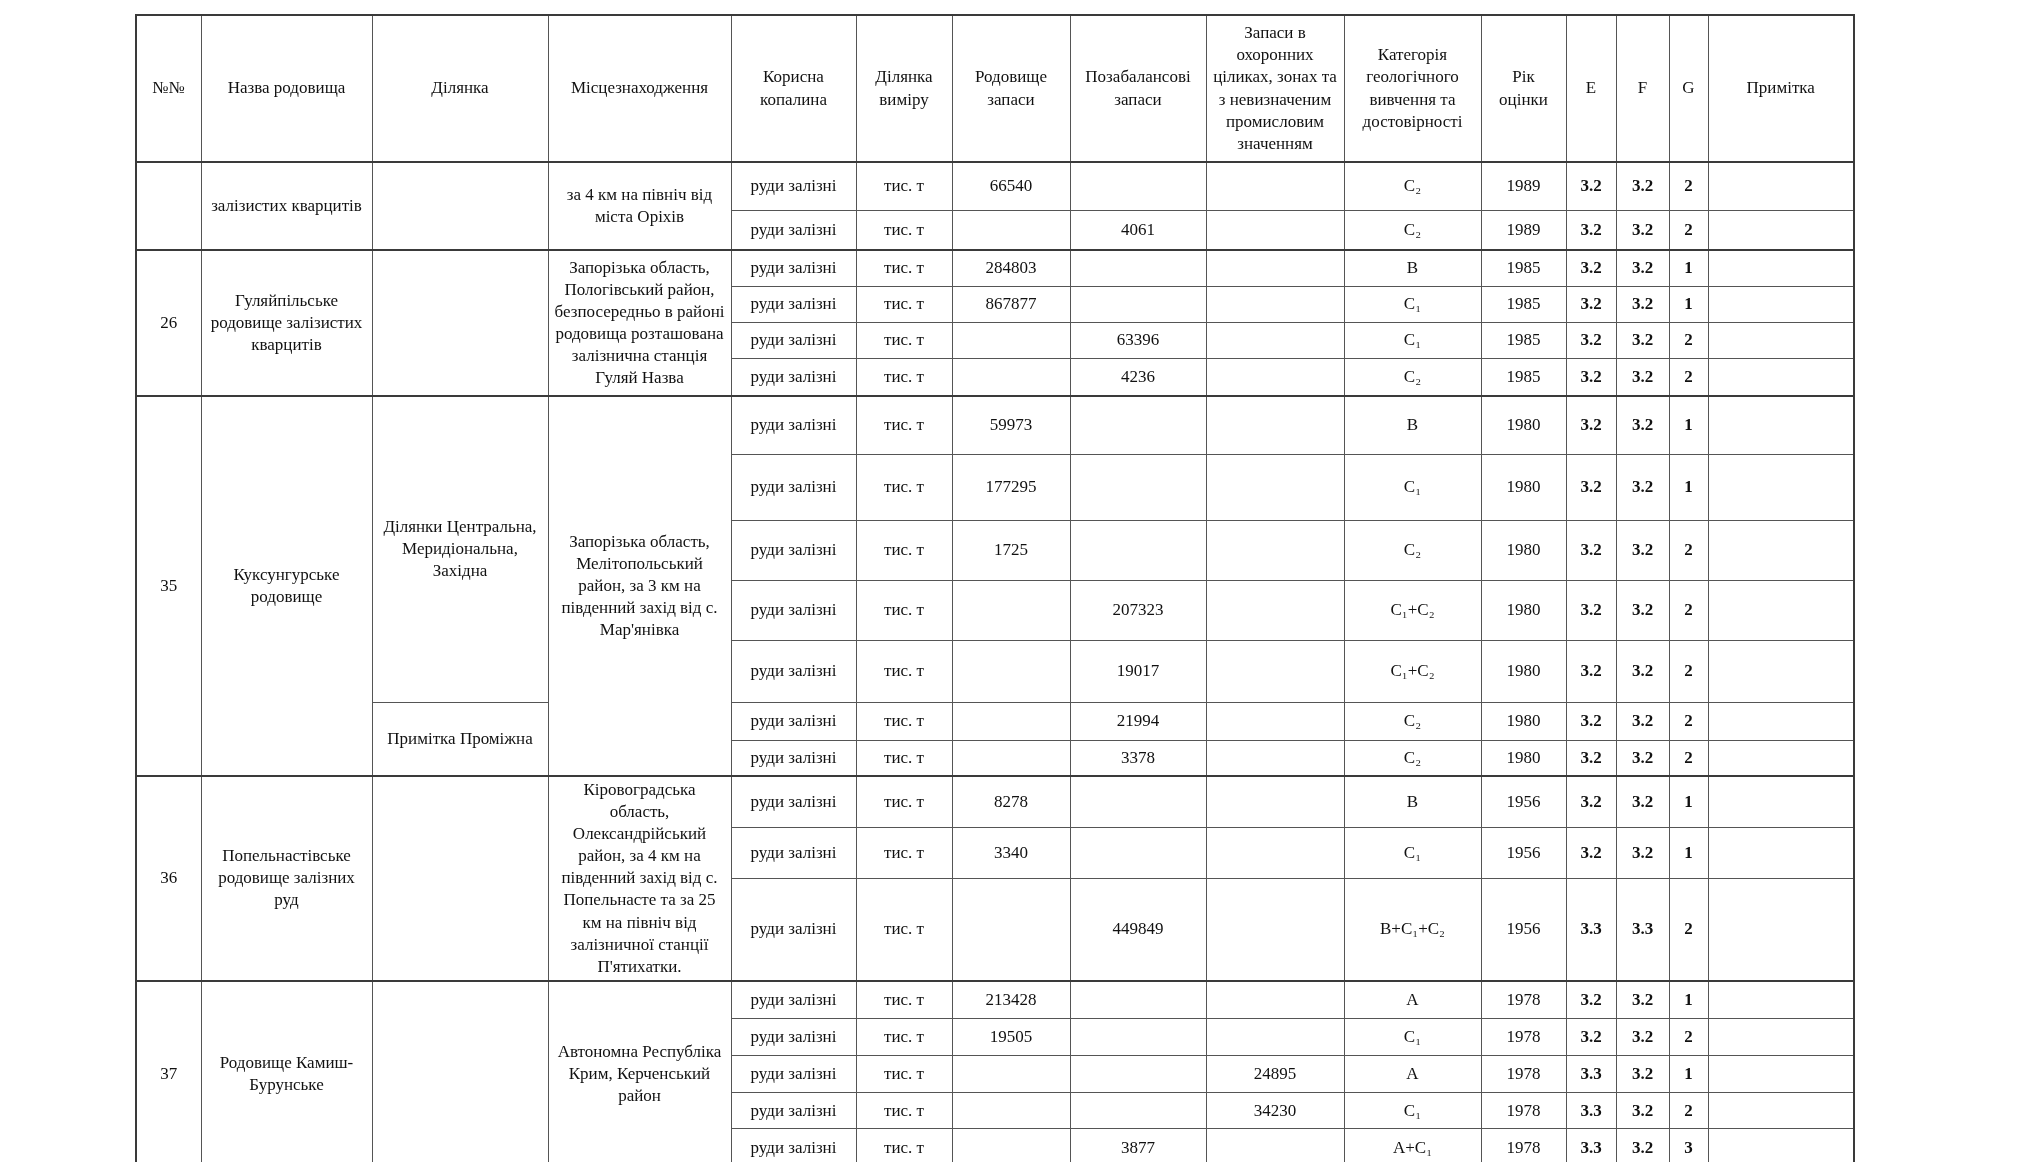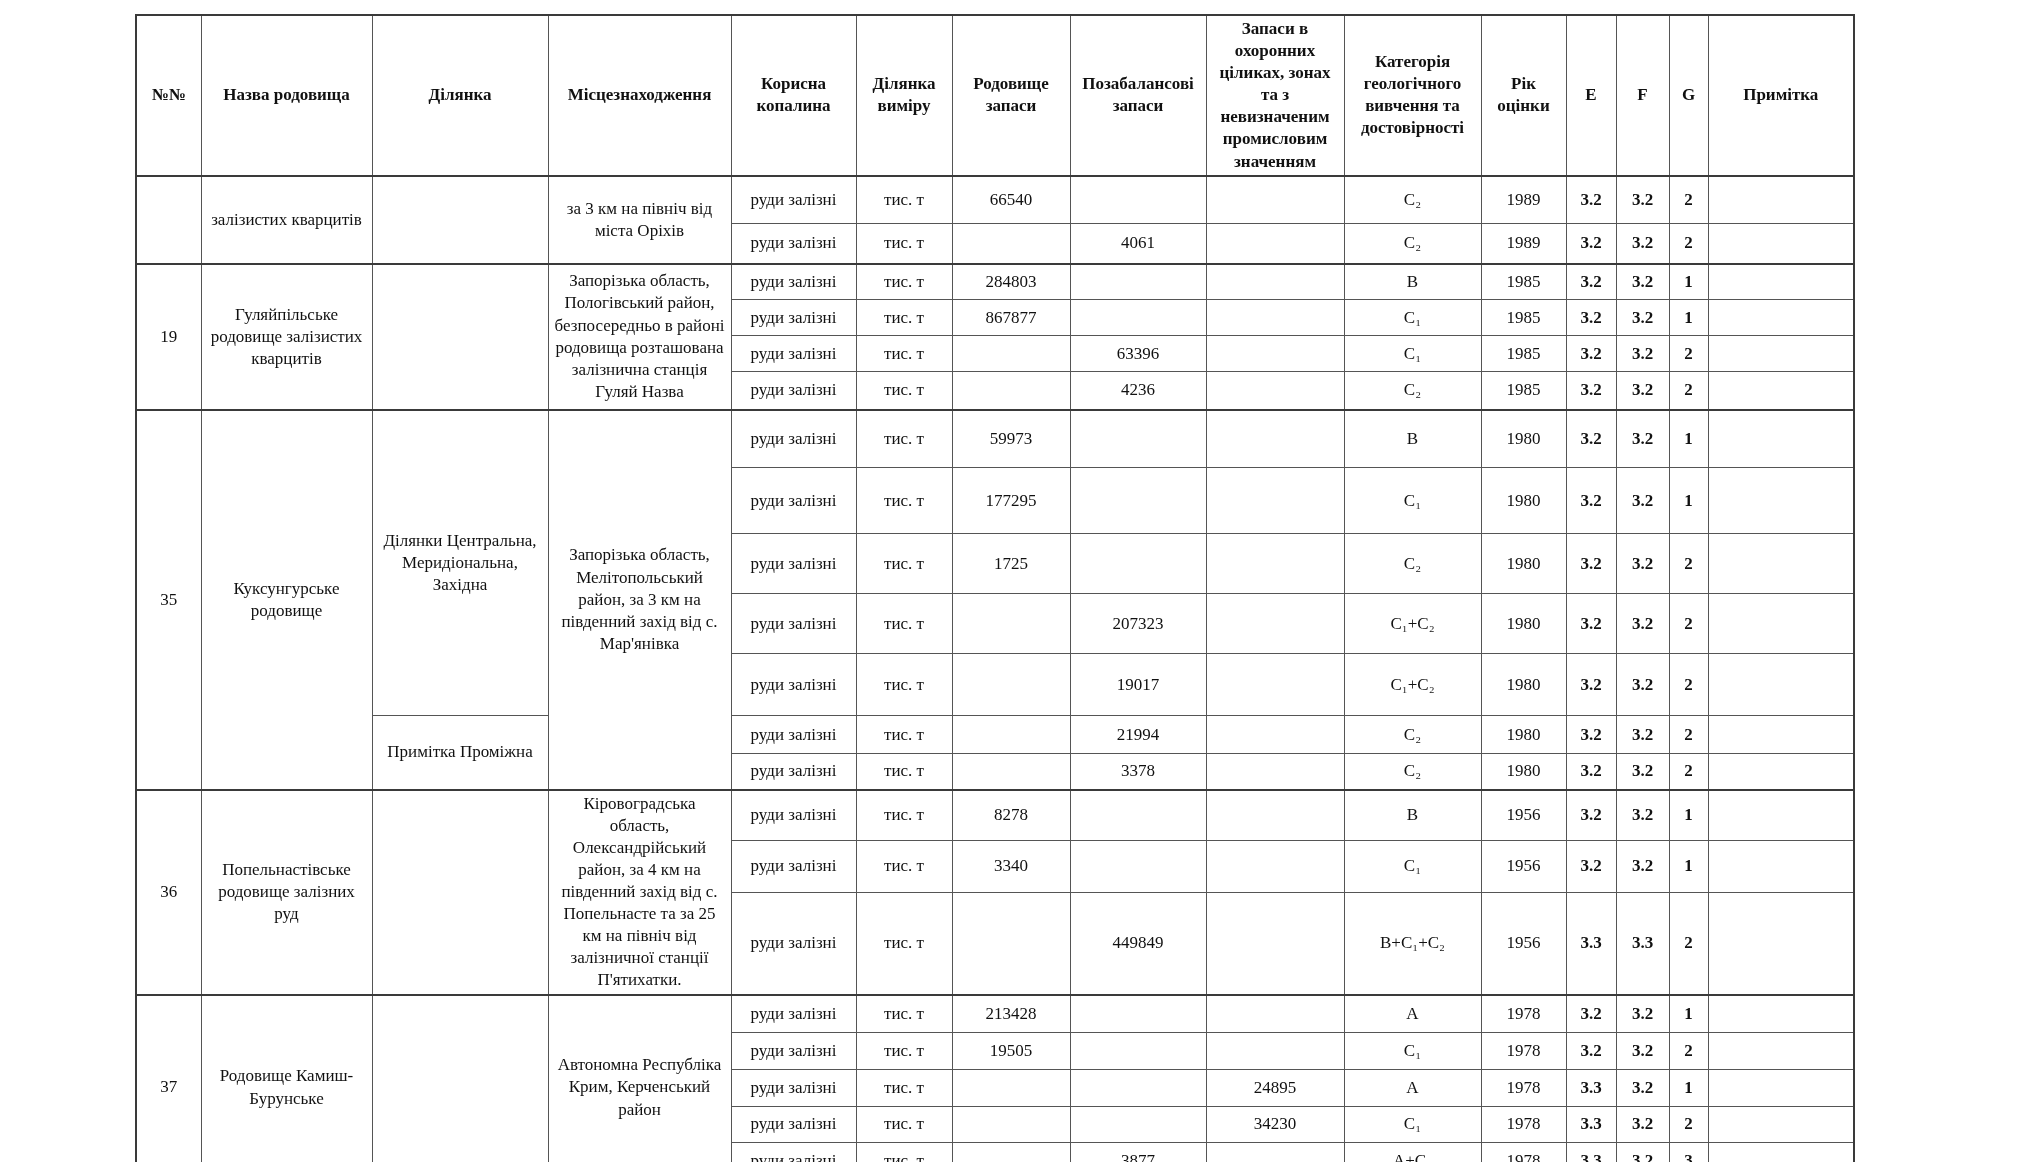--- a/index.html
+++ b/index.html
@@ -16,21 +16,21 @@
   }
   table.deposits th, table.deposits td {
     border:1px solid #555;
     text-align:center; vertical-align:middle;
     padding:2px 5px;
     font-size:17px; line-height:1.3;
     overflow:hidden;
     word-wrap:break-word;
   }
   table.deposits thead th {
-    font-weight:bold;
+    font-weight:normal;
     height:141px;
     border-bottom:2px solid #3a3a3a;
     background:#ffffff;
   }
   tr.group-start td { border-top:2px solid #3a3a3a; }
   td.bold { font-weight:bold; }
 </style>
 </head>
 <body>
 
@@ -70,21 +70,21 @@
         <th>F</th>
         <th>G</th>
         <th>Примітка</th>
       </tr>
     </thead>
     <tbody id="table-body">
         <tr class="group-start" style="height: 48px;">
           <td rowspan="2"></td>
           <td rowspan="2">залізистих кварцитів</td>
           <td rowspan="2"></td>
-          <td rowspan="2">за 3 км на північ від міста Оріхів</td>
+          <td rowspan="2">за 4 км на північ від міста Оріхів</td>
           <td rowspan="1">руди залізні</td>
           <td rowspan="1">тис. т</td>
           <td rowspan="1">66540</td>
           <td rowspan="1"></td>
           <td rowspan="1"></td>
           <td rowspan="1">C₂</td>
           <td rowspan="1">1989</td>
           <td rowspan="1" class="bold">3.2</td>
           <td rowspan="1" class="bold">3.2</td>
           <td rowspan="1" class="bold">2</td>
@@ -97,21 +97,21 @@
           <td rowspan="1">4061</td>
           <td rowspan="1"></td>
           <td rowspan="1">C₂</td>
           <td rowspan="1">1989</td>
           <td rowspan="1" class="bold">3.2</td>
           <td rowspan="1" class="bold">3.2</td>
           <td rowspan="1" class="bold">2</td>
           <td rowspan="1"></td>
         </tr>
         <tr class="group-start" style="height: 36px;">
-          <td rowspan="4">19</td>
+          <td rowspan="4">26</td>
           <td rowspan="4">Гуляйпільське родовище залізистих кварцитів</td>
           <td rowspan="4"></td>
           <td rowspan="4">Запорізька область, Пологівський район, безпосередньо в районі родовища розташована залізнична станція Гуляй Назва</td>
           <td rowspan="1">руди залізні</td>
           <td rowspan="1">тис. т</td>
           <td rowspan="1">284803</td>
           <td rowspan="1"></td>
           <td rowspan="1"></td>
           <td rowspan="1">B</td>
           <td rowspan="1">1985</td>

